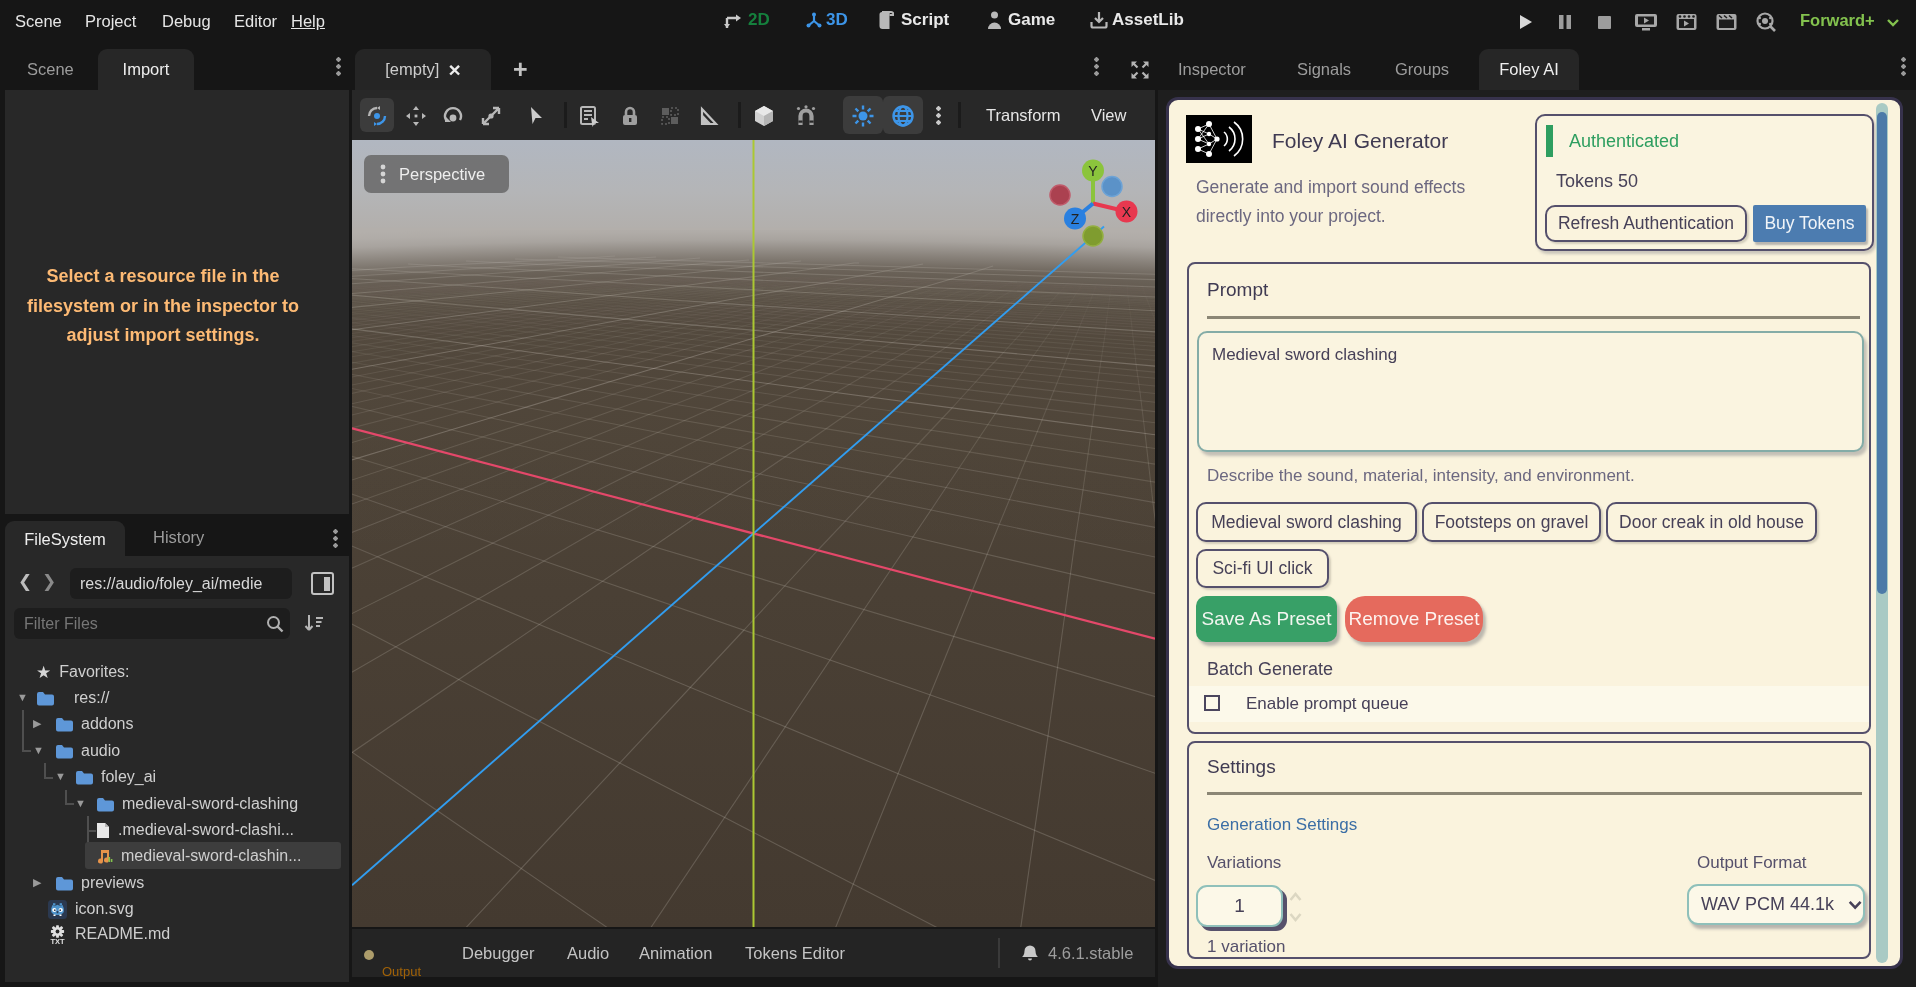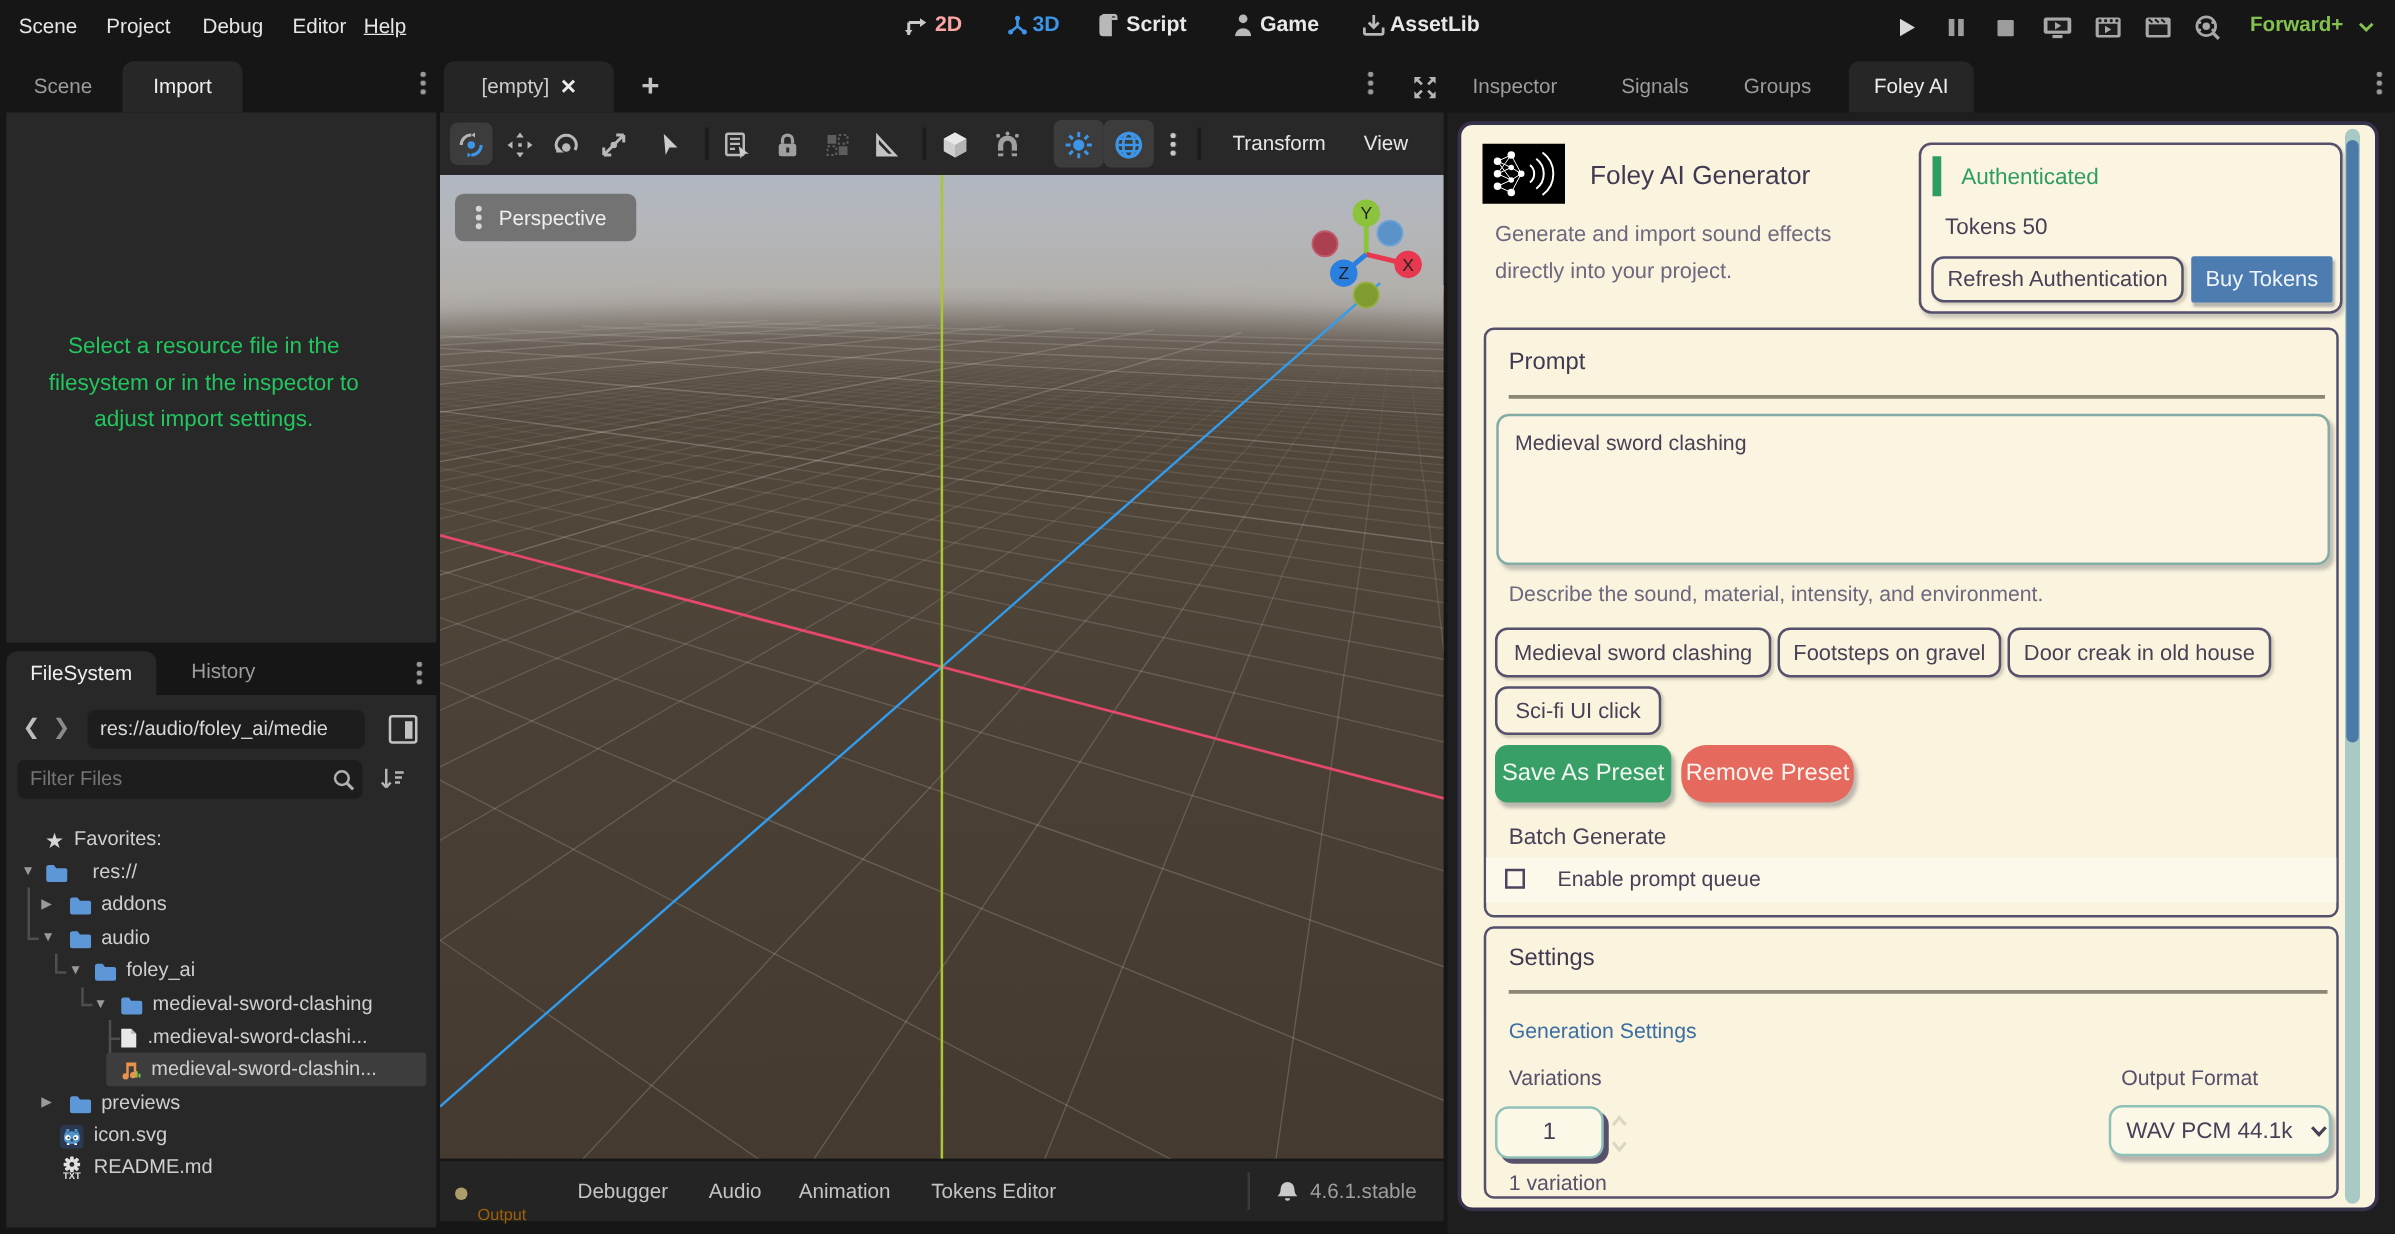--- a/index.html
+++ b/index.html
@@ -20,21 +20,21 @@
 <div class="abs menutxt" style="left:15px;top:12px;">Scene</div>
 <div class="abs menutxt" style="left:85px;top:12px;">Project</div>
 <div class="abs menutxt" style="left:162px;top:12px;">Debug</div>
 <div class="abs menutxt" style="left:234px;top:12px;">Editor</div>
 <div class="abs menutxt" style="left:291px;top:12px;text-decoration:underline;">Help</div>
 <div class="abs" style="left:724px;top:12px;"><svg width="18" height="18" viewBox="0 0 18 18" xmlns="http://www.w3.org/2000/svg">
         <path d="M3 16 V6 M3 6 h9" stroke="#c9c9c9" stroke-width="2.4" fill="none"></path>
         <path d="M12 2.5 l5 3.5 -5 3.5 z" fill="#c9c9c9"></path>
         <path d="M0 16 l3 -4 3 4 z" fill="#c9c9c9" transform="rotate(180 3 14)"></path>
       </svg></div>
-<div class="abs" style="left:748px;top:10px;color:#fca5a5;font-size:17px;font-weight:bold;">2D</div>
+<div class="abs" style="left:748px;top:10px;color:#15803d;font-size:17px;font-weight:bold;">2D</div>
 <div class="abs" style="left:805px;top:12px;"><svg width="18" height="18" viewBox="0 0 18 18" xmlns="http://www.w3.org/2000/svg">
         <path d="M9 9 V2 M9 9 L3 14 M9 9 l6 5" stroke="#3d95e8" stroke-width="2.2" fill="none"></path>
         <circle cx="9" cy="2.5" r="2" fill="#3d95e8"></circle>
         <circle cx="3.5" cy="13.5" r="2" fill="#3d95e8"></circle>
         <circle cx="14.5" cy="13.5" r="2" fill="#3d95e8"></circle>
       </svg></div>
 <div class="abs" style="left:826px;top:10px;color:#3d95e8;font-size:17px;font-weight:bold;">3D</div>
 <div class="abs" style="left:878px;top:11px;"><svg width="16" height="19" viewBox="0 0 16 19" xmlns="http://www.w3.org/2000/svg">
         <path d="M4 1 h9 a2.5 2.5 0 0 1 2.5 2.5 V4 h-4" fill="none" stroke="#b8b8b8" stroke-width="2"></path>
         <path d="M4 1 a2.5 2.5 0 0 0 -2.5 2.5 V15 a3 3 0 0 0 3 3 h7 V4 a4 4 0 0 1 1-3 z" fill="#b8b8b8"></path>
@@ -107,21 +107,21 @@
           <path d="M1.5 18.5 v-5.5 L7 18.5 z"></path>
           <path d="M18.5 18.5 h-5.5 l5.5 -5.5 z"></path>
         </g>
       </svg></div>
 <div class="abs tabtxt" style="left:1178px;">Inspector</div>
 <div class="abs tabtxt" style="left:1297px;">Signals</div>
 <div class="abs tabtxt" style="left:1395px;">Groups</div>
 <div class="tab" style="left:1479px;width:100px;background:#262626;">Foley AI</div>
 <div class="vdots" style="left:1901px;top:56px;"></div>
 <div class="panel" style="left:5px;top:90px;width:344px;height:424px;"></div>
-<div class="abs" style="left:5px;top:262px;width:316px;text-align:center;color:#22c55e;font-size:18px;line-height:29.5px;">Select a resource file in the<br>filesystem or in the inspector to<br>adjust import settings.</div>
+<div class="abs" style="left:5px;top:262px;width:316px;text-align:center;color:#fdba74;font-size:18px;line-height:29.5px;font-weight:bold;">Select a resource file in the<br>filesystem or in the inspector to<br>adjust import settings.</div>
 <div class="abs tabtxt" style="left:27px;top:521px;height:36px;">.</div>
 <div class="abs" style="left:5px;top:521px;width:120px;height:36px;background:#282828;border-radius:9px 9px 0 0;color:#eeeeee;font-size:16.5px;display:flex;align-items:center;justify-content:center;">FileSystem</div>
 <div class="abs" style="left:153px;top:528px;color:#9c9c9c;font-size:16.5px;">History</div>
 <div class="vdots" style="left:333px;top:528px;"></div>
 <div class="panel" style="left:5px;top:556px;width:344px;height:426px;"></div>
 <div class="abs" style="left:18px;top:571px;color:#bdbdbd;font-size:17px;">❮</div>
 <div class="abs" style="left:42px;top:571px;color:#8a8a8a;font-size:17px;">❯</div>
 <div class="abs" style="left:70px;top:568px;width:222px;height:31px;background:#1d1d1d;border-radius:6px;color:#d8d8d8;font-size:16px;line-height:31px;padding-left:10px;overflow:hidden;">res://audio/foley_ai/medie</div>
 <div class="abs" style="left:311px;top:572px;width:23px;height:23px;border:2.5px solid #c2c2c2;border-radius:3px;"></div>
 <div class="abs" style="left:324px;top:576.5px;width:6px;height:14px;background:#c2c2c2;"></div>

